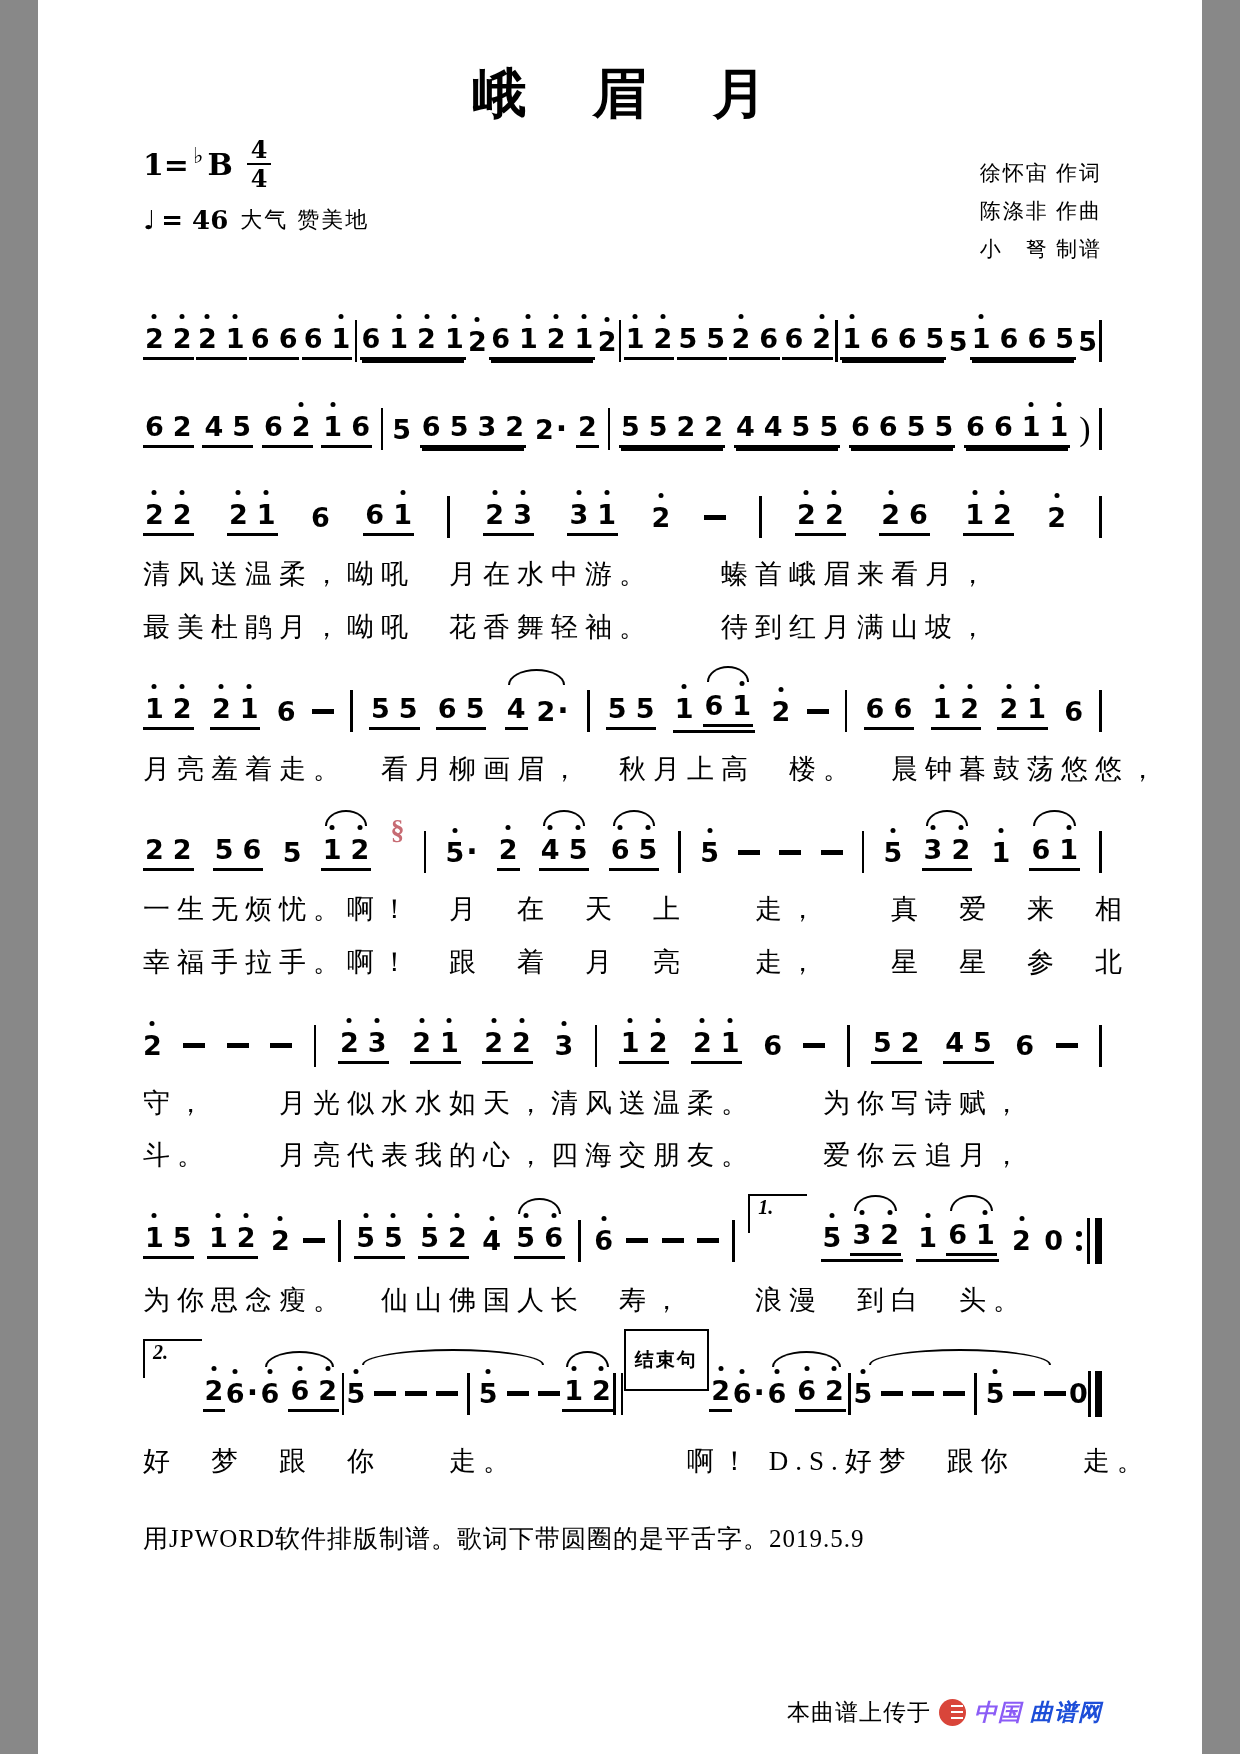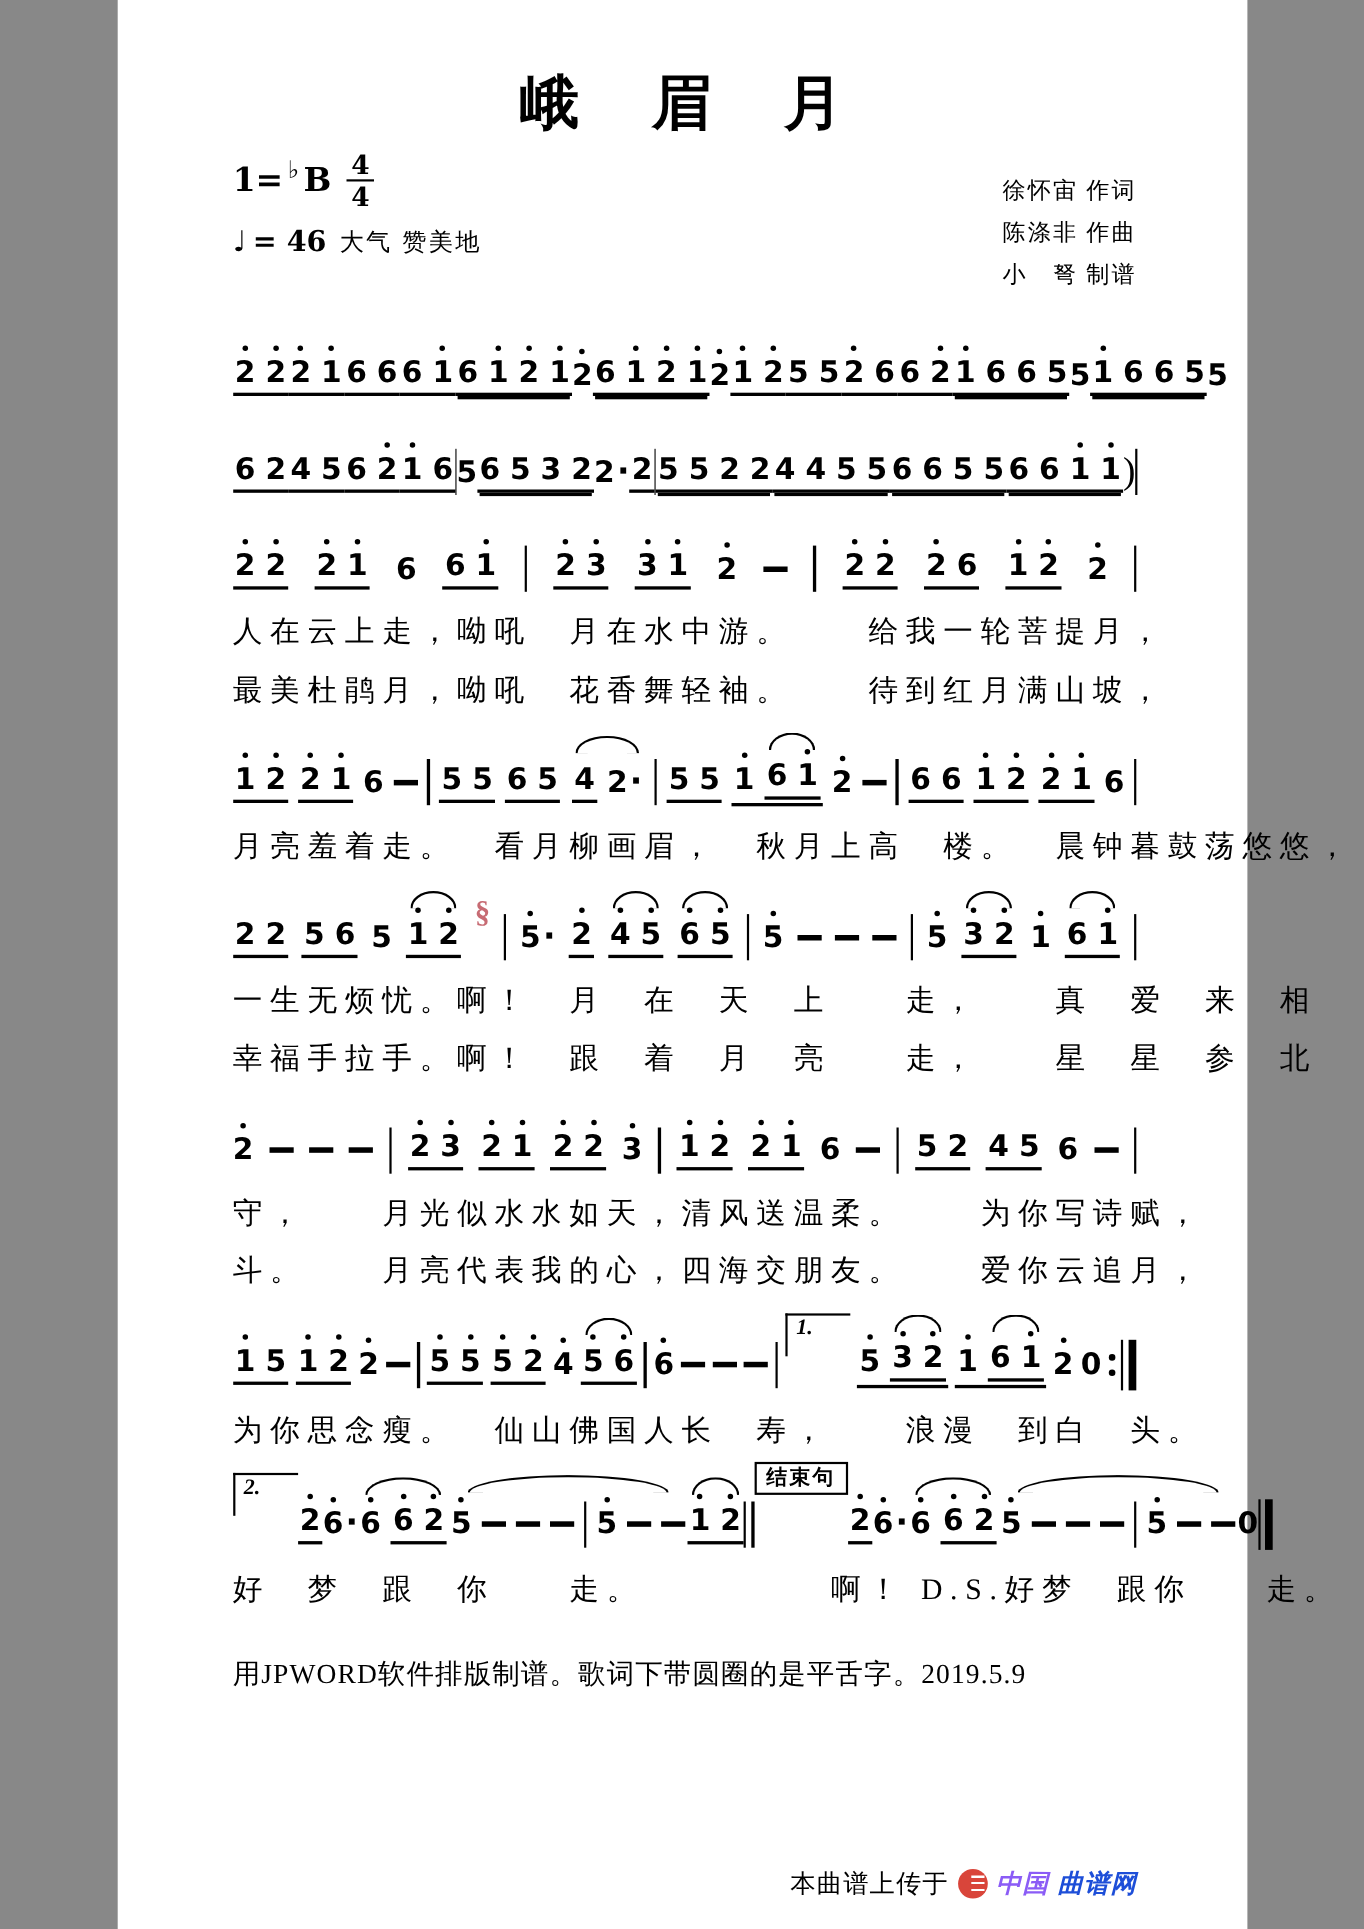--- a/index.html
+++ b/index.html
@@ -1,17 +1,17 @@
 <!DOCTYPE html>
 <html><head>
 <meta charset="utf-8">
 <style>
   html,body{margin:0;padding:0;background:#888;}
   .sheet{
-    width:1027px;min-height:1754px;background:#fff;margin:0 auto;
+    width:1164px;min-height:1754px;background:#fff;margin:0 auto;
     position:relative;box-sizing:border-box;padding:48px 100px 40px 105px;
     font-family:"Liberation Serif",serif;color:#000;
   }
   
   .title{
     text-align:center;font-size:54px;font-weight:700;letter-spacing:6px;
     font-family:"Liberation Serif",serif;margin:10px 0 6px 0;
   }
   .head-row{display:flex;justify-content:space-between;align-items:flex-start;margin-top:2px;}
   .keyblock{font-family:"DejaVu Serif",serif;font-weight:700;}
@@ -57,21 +57,21 @@
   .finalbar{display:inline-flex;gap:4px;}
   .finalbar .thin{width:2.5px;height:46px;background:#000;}
   .finalbar .thick{width:7px;height:46px;background:#000;}
   .volta{
     font-family:"Liberation Serif",serif;font-style:italic;font-weight:700;font-size:20px;
     border-top:2.5px solid #000;border-left:2.5px solid #000;
     padding:1px 34px 16px 8px;align-self:flex-start;transform:translateY(-24px);line-height:1;
   }
   .endlabel{
     font-family:"Liberation Serif",serif;font-weight:700;font-size:19px;
-    border:2.5px solid #000;padding:2px 9px;transform:translateY(-34px);
+    border:2.5px solid #000;padding:18px 9px;transform:translateY(-34px);
     align-self:flex-start;letter-spacing:2px;line-height:1.2;
   }
   .segno{
     font-family:"Liberation Serif",serif;font-weight:700;font-size:28px;
     color:#c76b73;transform:translateY(-22px);line-height:1;
   }
   .paren{font-weight:400;font-size:34px;font-family:"Liberation Serif",serif;}
   .lyric{
     font-size:27px;letter-spacing:7px;line-height:1.95;
     font-family:"Liberation Serif",serif;white-space:nowrap;
@@ -284,21 +284,21 @@
             <span><span class="note hi">2</span></span>
             <span><span class="note">6</span></span>
           </span>
           <span class="grp u1">
             <span><span class="note hi">1</span></span>
             <span><span class="note hi">2</span></span>
           </span>
           <span><span class="note hi">2</span></span>
           <span class="bar"></span>
         </div>
-        <div class="lyric">人在云上走，呦吼　月在水中游。　　给我一轮菩提月，</div>
+        <div class="lyric">清风送温柔，呦吼　月在水中游。　　螓首峨眉来看月，</div>
         <div class="lyric">最美杜鹃月，呦吼　花香舞轻袖。　　待到红月满山坡，</div>
       </div>
       <div class="system">
         <div class="notesrow">
           <span class="grp u1">
             <span><span class="note hi">1</span></span>
             <span><span class="note hi">2</span></span>
           </span>
           <span class="grp u1">
             <span><span class="note hi">2</span></span>

